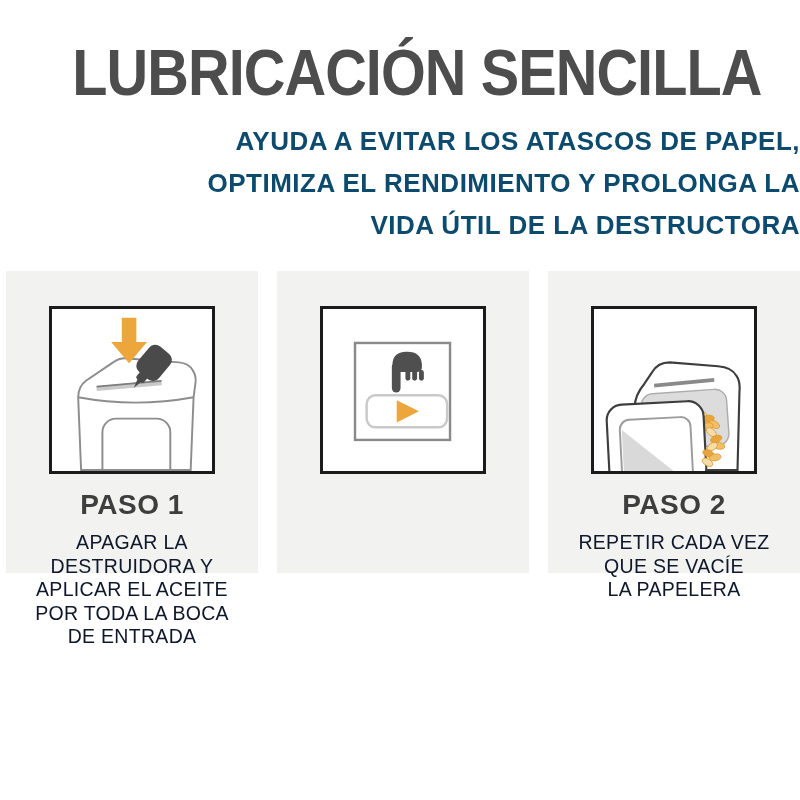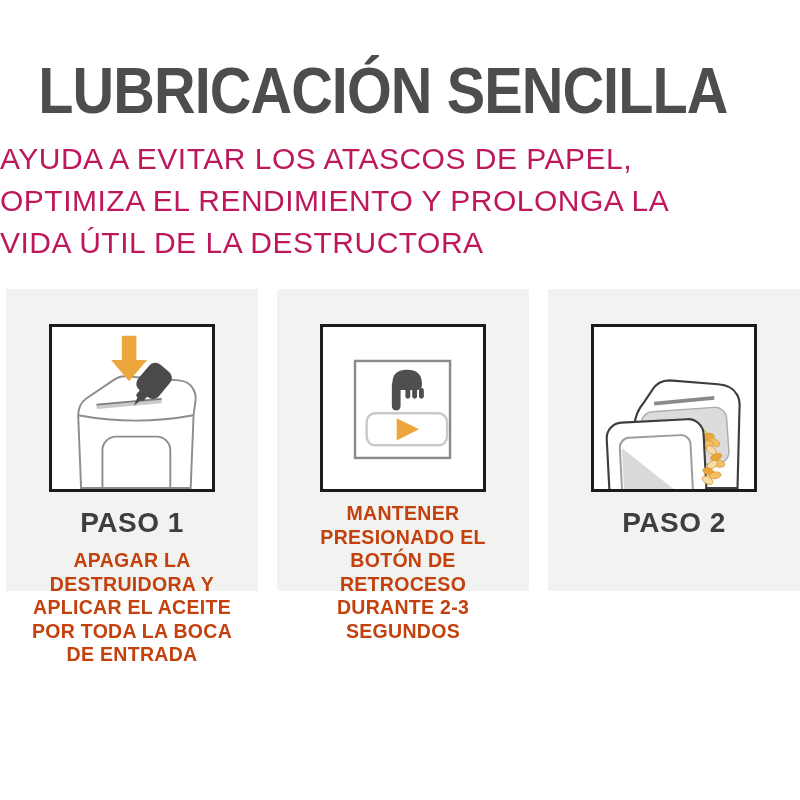--- a/index.html
+++ b/index.html
@@ -5,40 +5,40 @@
   html,body{margin:0;padding:0;}
   .page{
     position:relative;
     width:800px;height:800px;
     background:#ffffff;
     overflow:hidden;
     font-family:"Liberation Sans", sans-serif;
     -webkit-font-smoothing:antialiased;
   }
   
-  .header{padding-top:60px;text-align:left;}
+  .header{padding-top:42px;text-align:right;}
   .title{
     margin:0;
     color:#4d4d4d;
     font-size:64px;
     font-weight:800;
     line-height:62px;
     letter-spacing:-1px;
   }
   .title-line{
     display:inline-block;
     transform:scaleX(0.9);
     transform-origin:50% 50%;
     white-space:nowrap;
   }
   .subtitle{
     margin:16px 0 0 0;
-    color:#be185d;
-    font-size:30px;
-    font-weight:400;
+    color:#0c4a6e;
+    font-size:26px;
+    font-weight:700;
     line-height:42px;
     letter-spacing:0.5px;
     white-space:pre-line;
   }
   
   .cards{
     display:flex;
     gap:19px;
     margin-top:25px;
     padding-left:6px;
@@ -61,23 +61,23 @@
   .step-label{
     margin:15px 0 0 0;
     color:#3e3e3e;
     font-size:28px;
     font-weight:800;
     letter-spacing:0.5px;
   }
   .step-desc{
     margin:10px auto 0 auto;
     max-width:236px;
-    color:#c2410c;
+    color:#0f172a;
     font-size:19.5px;
-    font-weight:700;
+    font-weight:400;
     line-height:23.5px;
     letter-spacing:0.3px;
     white-space:pre-line;
   }
 </style>
 </head>
 <body>
 
 <div class="page">
 
@@ -136,24 +136,20 @@
             <rect x="92" y="62" width="5" height="11" rx="2.5"></rect>
             <rect x="99" y="62" width="5" height="11" rx="2.5"></rect>
           </g>
 
           <g>
             <rect x="45" y="88" width="83" height="33" rx="9" fill="#ffffff" stroke="#c9c9c9" stroke-width="2.5"></rect>
             <path d="M76,93 L99,104.5 L76,116 Z" fill="#EDA63B"></path>
           </g>
         </svg>
       </div>
-      <p class="step-desc">MANTENER
-PRESIONADO EL
-BOTÓN DE RETROCESO
-DURANTE 2-3 SEGUNDOS</p>
     </section>
 
     <section class="card">
       <div class="illus-frame">
         <svg width="160" height="162" viewBox="0 0 165 165">
 
           <g>
             <path d="M42,120 L42,100 Q42,88 52,76 L60,64 Q66,54 78,54 L128,58 Q142,59 147,68 Q151,74 150,84 L148,165 L42,165 Z" fill="#ffffff" stroke="#3d3d3d" stroke-width="2.2"></path>
             <line x1="62" y1="78" x2="124" y2="72" stroke="#8a8a8a" stroke-width="4"></line>
             <rect x="50" y="84" width="88" height="58" rx="12" transform="rotate(-4 94 113)" fill="#dcdcdc" stroke="#adadad" stroke-width="1.5"></rect>
@@ -191,16 +187,19 @@
             <ellipse cx="126" cy="133" rx="6" ry="3.5" fill="#E9A53C" transform="rotate(-20 126 133)"></ellipse>
             <ellipse cx="129" cy="140" rx="6" ry="3.5" fill="#F2BE66" transform="rotate(10 129 140)"></ellipse>
             <ellipse cx="122" cy="141" rx="6" ry="3.5" fill="#F7DCA8" transform="rotate(-35 122 141)"></ellipse>
             <ellipse cx="118" cy="148" rx="6" ry="3.5" fill="#E9A53C" transform="rotate(20 118 148)"></ellipse>
             <ellipse cx="125" cy="152" rx="6" ry="3.5" fill="#F2BE66" transform="rotate(-10 125 152)"></ellipse>
             <ellipse cx="117" cy="157" rx="6" ry="3.5" fill="#F7DCA8" transform="rotate(30 117 157)"></ellipse>
           </g>
         </svg>
       </div>
       <h2 class="step-label">PASO 2</h2>
+      <p class="step-desc">REPETIR CADA VEZ
+QUE SE VACÍE
+LA PAPELERA</p>
     </section>
 
   </div>
 </div>
 
 </body></html>

